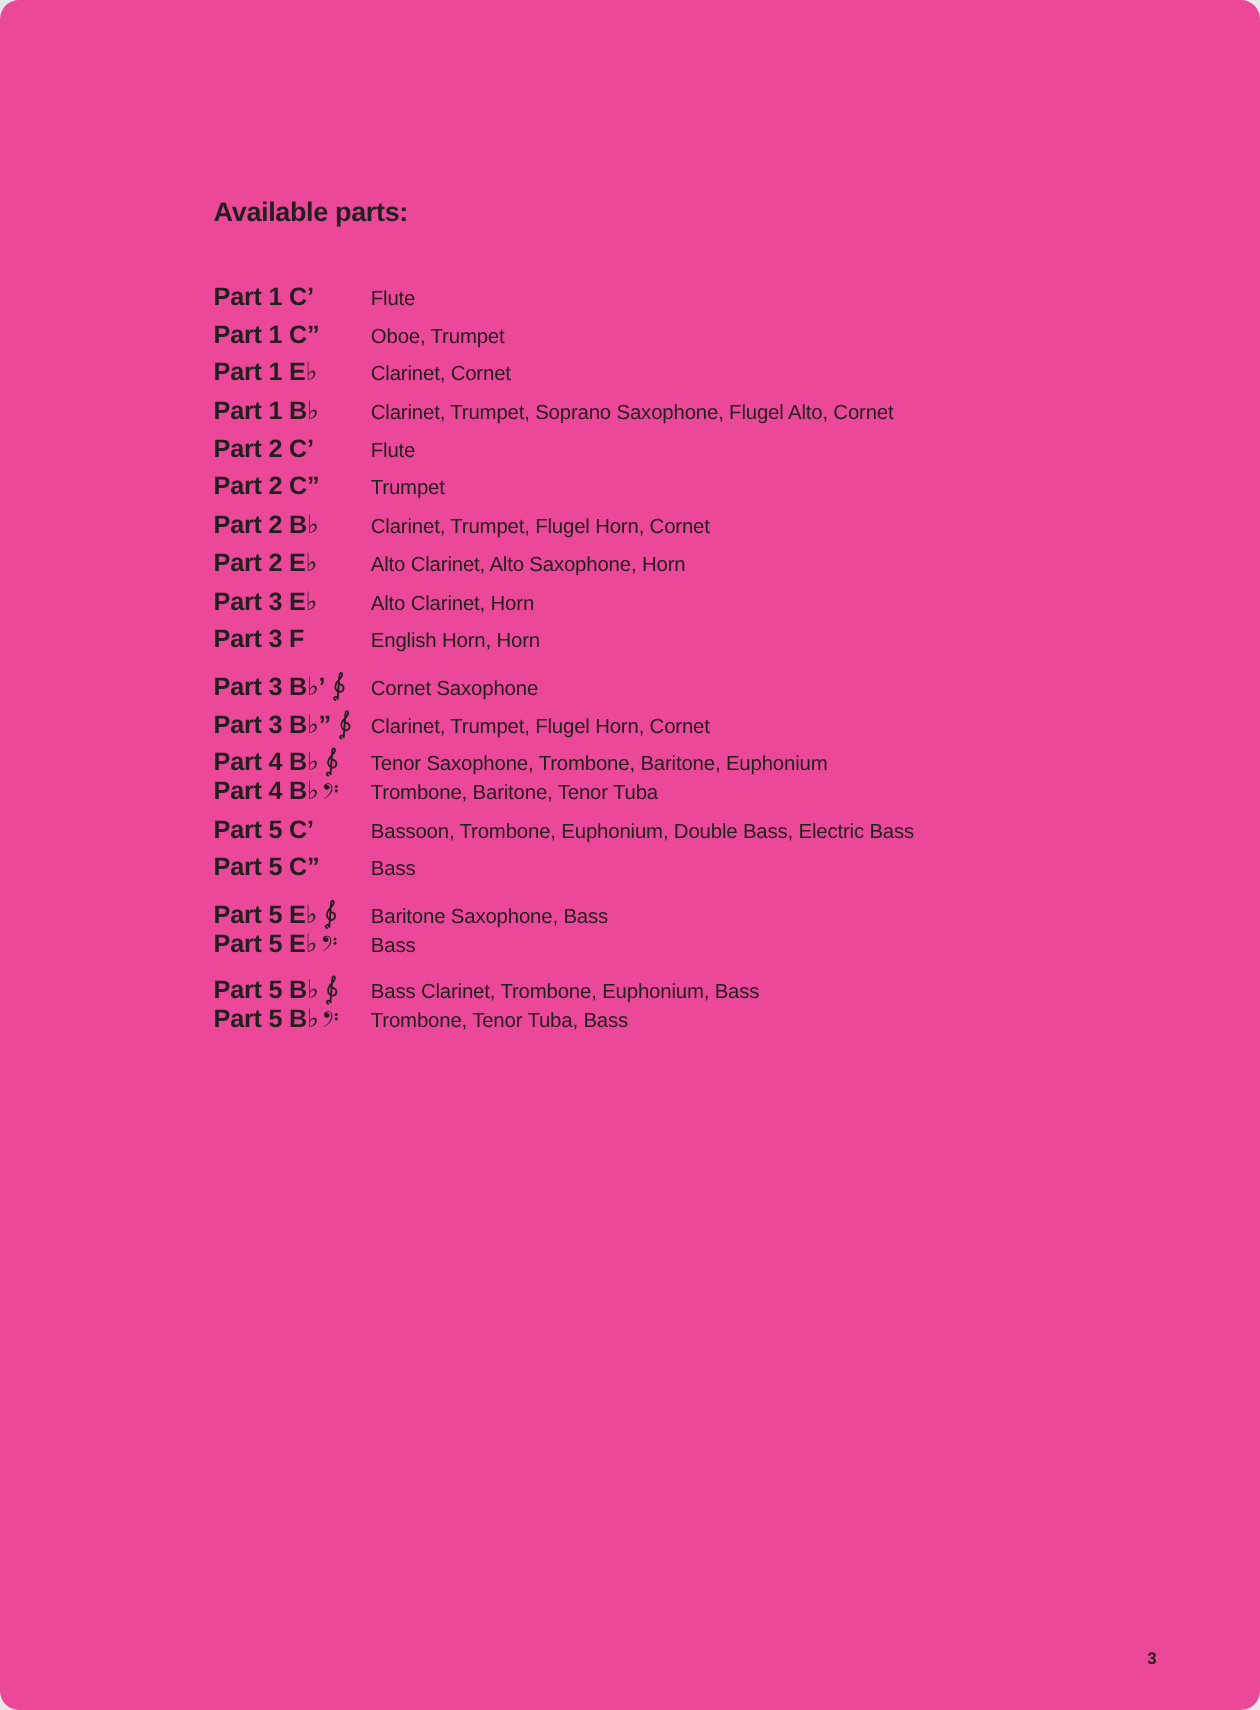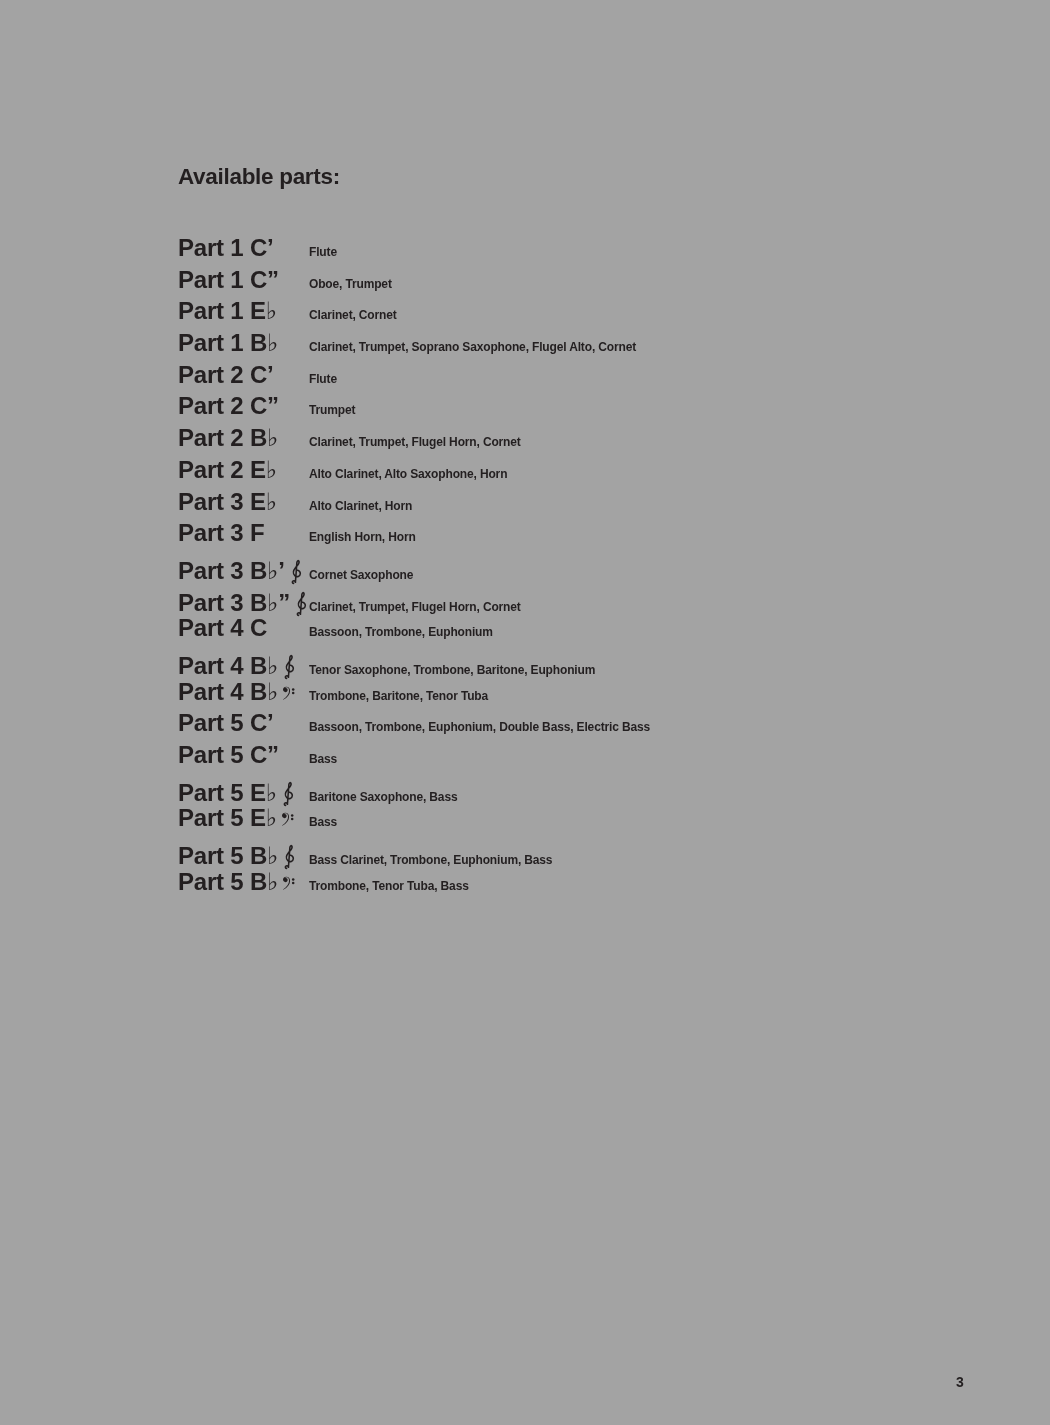--- a/index.html
+++ b/index.html
@@ -4,24 +4,25 @@
 <style>
   html, body {
     margin: 0;
     padding: 0;
     background: #e8e8e8;
   }
   .page {
     position: relative;
     width: 1050px;
     height: 1425px;
-    background: #a3a3a3;
+    background: #ec4899;
     color: #231f20;
     font-family: "Liberation Sans", "DejaVu Sans", sans-serif;
     overflow: hidden;
+    border-radius: 16px;
   }
   .page-title {
     position: absolute;
     left: 178px;
     top: 164px;
     margin: 0;
     font-size: 22.5px;
     font-weight: 700;
     letter-spacing: -0.3px;
     white-space: nowrap;
@@ -34,28 +35,28 @@
   }
   .part-row {
     height: 31.7px;
     line-height: 31.7px;
     white-space: nowrap;
   }
   .part-label {
     display: inline-block;
     width: 131px;
     vertical-align: baseline;
-    font-size: 24px;
+    font-size: 21px;
     font-weight: 700;
     letter-spacing: -0.2px;
   }
   .part-instruments {
     display: inline;
-    font-size: 12px;
-    font-weight: 700;
+    font-size: 17px;
+    font-weight: 400;
     letter-spacing: -0.15px;
   }
   .clef-slot {
     display: inline-block;
     vertical-align: baseline;
   }
   .clef-slot svg {
     overflow: visible;
   }
   .clef-treble {
@@ -131,23 +132,20 @@
   </div>
 
   <div class="part-row">
     <span class="part-label"><span>Part 3 B♭”</span><span class="clef-slot">
   <svg class="clef-treble" width="13" height="30" viewBox="0 0 20 46" aria-hidden="true">
     <path d="M7.0 42.0 C4.9 41.8 4.5 39.0 6.5 38.3 C8.5 37.6 10.2 39.3 9.8 41.4 C10.3 34.5 11.5 18.5 12.1 10.2 C12.4 6.6 14.9 5.9 15.5 8.9 C16.1 12.1 12.1 15.3 9.7 18.2 C6.5 22.0 5.6 27.0 8.9 30.1 C12.3 33.2 17.1 31.3 17.4 27.3 C17.7 23.8 14.7 21.4 11.6 22.1" fill="none" stroke="currentColor" stroke-width="2.4" stroke-linecap="round"></path>
   </svg>
 </span></span><span class="part-instruments">Clarinet, Trumpet, Flugel Horn, Cornet</span>
   </div>
 
-  <div class="part-row">
-    <span class="part-label"><span>Part 4 C</span><span class="clef-slot"></span></span><span class="part-instruments">Bassoon, Trombone, Euphonium</span>
-  </div>
 
   <div class="part-row">
     <span class="part-label"><span>Part 4 B♭</span><span class="clef-slot">
   <svg class="clef-treble" width="13" height="30" viewBox="0 0 20 46" aria-hidden="true">
     <path d="M7.0 42.0 C4.9 41.8 4.5 39.0 6.5 38.3 C8.5 37.6 10.2 39.3 9.8 41.4 C10.3 34.5 11.5 18.5 12.1 10.2 C12.4 6.6 14.9 5.9 15.5 8.9 C16.1 12.1 12.1 15.3 9.7 18.2 C6.5 22.0 5.6 27.0 8.9 30.1 C12.3 33.2 17.1 31.3 17.4 27.3 C17.7 23.8 14.7 21.4 11.6 22.1" fill="none" stroke="currentColor" stroke-width="2.4" stroke-linecap="round"></path>
   </svg>
 </span></span><span class="part-instruments">Tenor Saxophone, Trombone, Baritone, Euphonium</span>
   </div>
 
   <div class="part-row">

